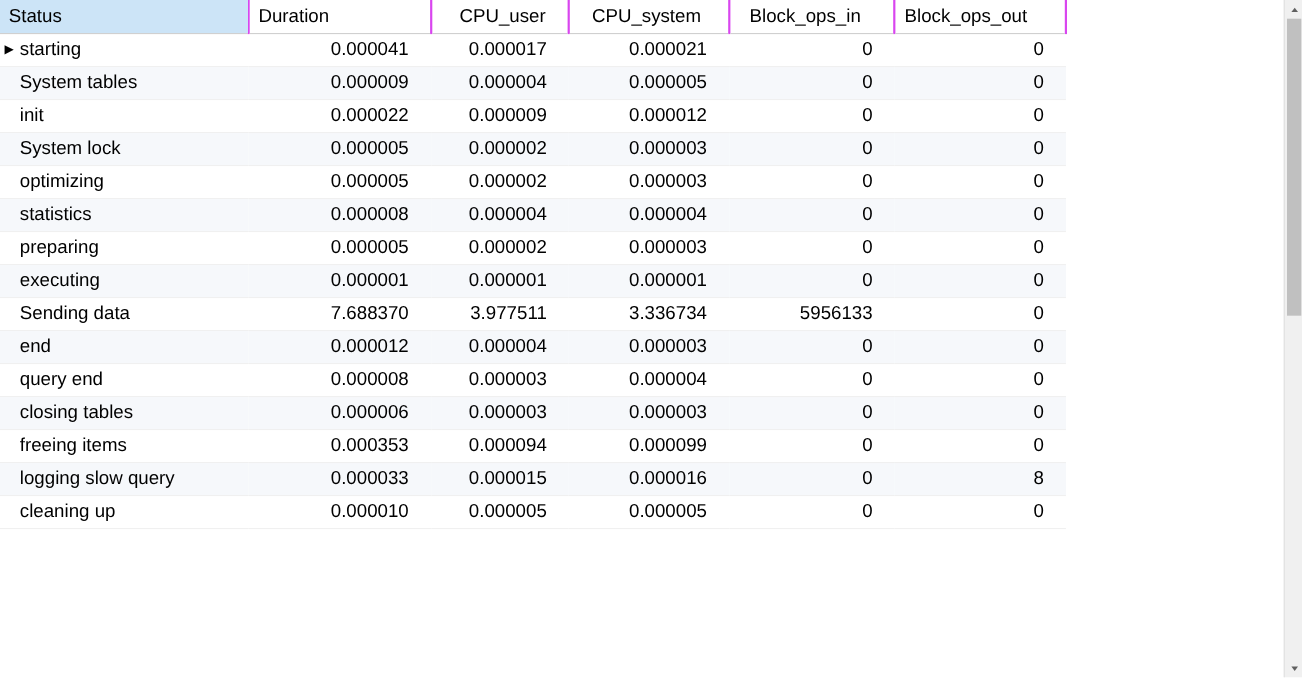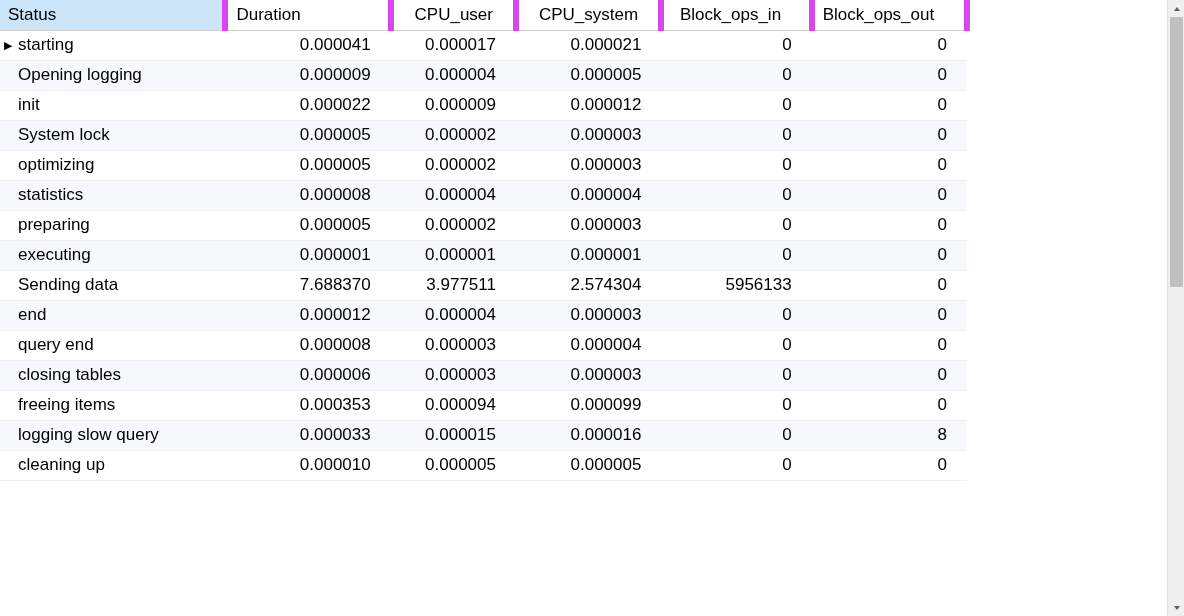--- a/index.html
+++ b/index.html
@@ -28,21 +28,21 @@
     }
     table {
       border-collapse: collapse;
       width: 970px;
     }
     th {
       text-align: left;
       font-weight: normal;
       padding: 4px 8px;
       background: #fff;
-      border-right: 6px solid #d946ef;
+      border-right: 2px solid #d946ef;
       border-bottom: 1px solid #d0d0d0;
       height: 30px;
       white-space: nowrap;
     }
     th.selected {
       background: #cce4f7;
     }
     td {
       padding: 4px 8px;
       border-bottom: 1px solid #f0f0f0;
@@ -167,21 +167,21 @@
       <tbody>
           <tr>
             <td class="col-status"><span class="row-indicator">▶</span><span>starting</span></td>
             <td class="col-duration">0.000041</td>
             <td class="col-cpu-user">0.000017</td>
             <td class="col-cpu-system">0.000021</td>
             <td class="col-block-in">0</td>
             <td class="col-block-out">0</td>
           </tr>
           <tr>
-            <td class="col-status"><span>Opening logging</span></td>
+            <td class="col-status"><span>System tables</span></td>
             <td class="col-duration">0.000009</td>
             <td class="col-cpu-user">0.000004</td>
             <td class="col-cpu-system">0.000005</td>
             <td class="col-block-in">0</td>
             <td class="col-block-out">0</td>
           </tr>
           <tr>
             <td class="col-status"><span>init</span></td>
             <td class="col-duration">0.000022</td>
             <td class="col-cpu-user">0.000009</td>
@@ -226,21 +226,21 @@
             <td class="col-duration">0.000001</td>
             <td class="col-cpu-user">0.000001</td>
             <td class="col-cpu-system">0.000001</td>
             <td class="col-block-in">0</td>
             <td class="col-block-out">0</td>
           </tr>
           <tr>
             <td class="col-status"><span>Sending data</span></td>
             <td class="col-duration">7.688370</td>
             <td class="col-cpu-user">3.977511</td>
-            <td class="col-cpu-system">2.574304</td>
+            <td class="col-cpu-system">3.336734</td>
             <td class="col-block-in">5956133</td>
             <td class="col-block-out">0</td>
           </tr>
           <tr>
             <td class="col-status"><span>end</span></td>
             <td class="col-duration">0.000012</td>
             <td class="col-cpu-user">0.000004</td>
             <td class="col-cpu-system">0.000003</td>
             <td class="col-block-in">0</td>
             <td class="col-block-out">0</td>

